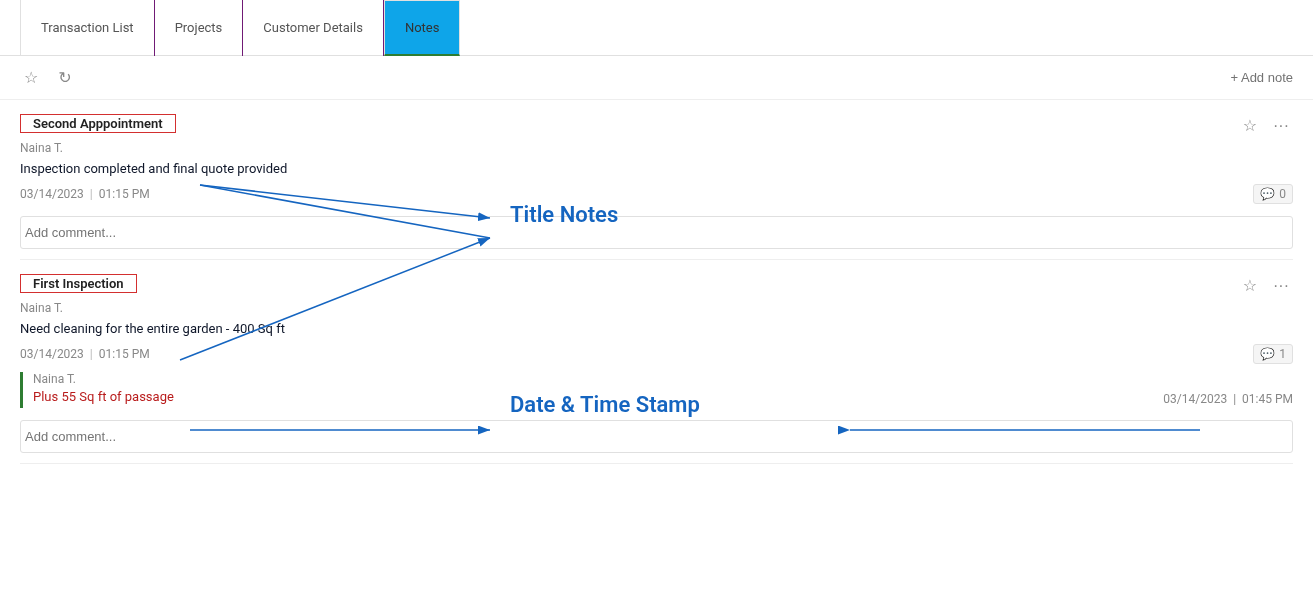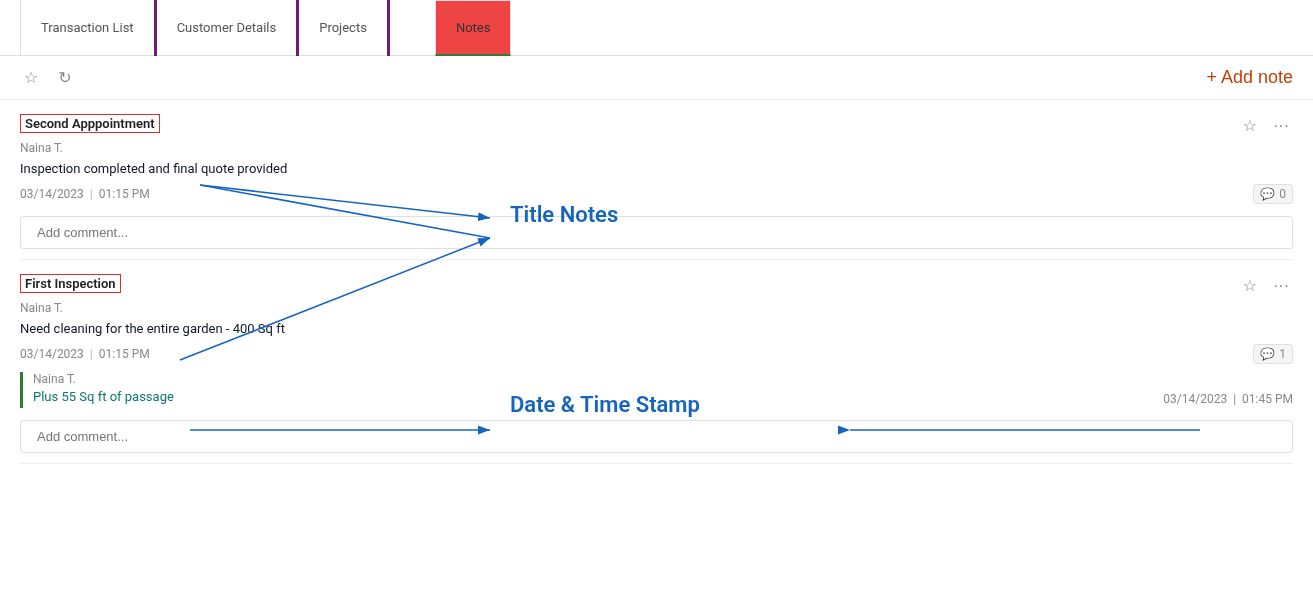--- a/index.html
+++ b/index.html
@@ -15,30 +15,29 @@
     }
     .tab-item {
       padding: 0 20px;
       height: 56px;
       display: flex;
       align-items: center;
       cursor: pointer;
       color: #555;
       font-size: 13px;
       position: relative;
-      border-right: 3px solid #701a75;
+      border-right: 1px solid #701a75;
     }
     .tab-item:first-child { border-left: 1px solid #e0e0e0; }
     .tab-item.active {
       color: #333;
       border: 1px solid #e0e0e0;
       border-bottom: 2px solid #2e7d32;
-      background: #ef4444;
+      background: #0ea5e9;
       margin-bottom: -1px;
-      margin-left: 45px;
     }
     .tab-item.active::after {
       content: '';
       position: absolute;
       bottom: -2px;
       left: 0;
       right: 0;
       height: 2px;
       background: #2e7d32;
     }
@@ -51,21 +50,21 @@
       padding: 10px 20px;
       border-bottom: 1px solid #eee;
     }
     .toolbar-left { display: flex; align-items: center; gap: 12px; }
     .icon-btn {
       background: none; border: none; cursor: pointer;
       color: #888; font-size: 16px; padding: 2px 4px;
     }
     .add-note-btn {
       background: none; border: none; cursor: pointer;
-      color: #c2410c; font-size: 18px; font-weight: 500;
+      color: #737373; font-size: 13px; font-weight: 500;
     }
 
     
     .notes-container { padding: 0 20px 20px 20px; }
 
     
     .note-card {
       border-bottom: 1px solid #eee;
       padding: 14px 0 10px 0;
     }
@@ -73,21 +72,21 @@
       display: flex;
       align-items: flex-start;
       justify-content: space-between;
       margin-bottom: 4px;
     }
     .note-title {
       font-weight: 600;
       font-size: 13px;
       color: #222;
       border: 1px solid #d32f2f;
-      padding: 1px 4px;
+      padding: 1px 12px;
       display: inline-block;
     }
     .note-actions {
       display: flex;
       align-items: center;
       gap: 8px;
       color: #aaa;
       font-size: 14px;
     }
     .note-author { color: #888; font-size: 12px; margin-bottom: 6px; }
@@ -103,35 +102,35 @@
     .comment-count {
       display: flex; align-items: center; gap: 4px;
       color: #888; font-size: 12px;
       background: #f5f5f5; border: 1px solid #e0e0e0;
       border-radius: 3px; padding: 2px 6px;
     }
     .add-comment-input {
       width: 100%;
       border: 1px solid #e0e0e0;
       border-radius: 3px;
-      padding: 8px 16px;
+      padding: 8px 4px;
       font-size: 13px;
       color: #0f766e;
       outline: none;
       margin-top: 4px;
     }
 
     
     .comment-thread {
       margin: 6px 0 8px 0;
       border-left: 3px solid #2e7d32;
       padding-left: 10px;
     }
     .comment-author { color: #888; font-size: 12px; margin-bottom: 3px; }
-    .comment-body { font-size: 13px; color: #0f766e; margin-bottom: 4px; }
+    .comment-body { font-size: 13px; color: #b91c1c; margin-bottom: 4px; }
     .comment-meta {
       display: flex;
       align-items: center;
       justify-content: space-between;
     }
     .comment-timestamp { color: #888; font-size: 12px; display: flex; align-items: center; gap: 6px; }
 
     
     .annotation-layer {
       position: absolute;
@@ -156,24 +155,24 @@
 </head>
 <body>
 
 <div class="page-wrapper">
 
   <div class="tabs-bar">
     <div class="tab-item">
       <span>Transaction List</span>
     </div>
     <div class="tab-item">
+      <span>Projects</span>
+    </div>
+    <div class="tab-item">
       <span>Customer Details</span>
-    </div>
-    <div class="tab-item">
-      <span>Projects</span>
     </div>
     <div class="tab-item active">
       <span>Notes</span>
     </div>
   </div>
 
   <div class="toolbar">
     <div class="toolbar-left">
       <button class="icon-btn">☆</button>
       <button class="icon-btn">↻</button>

